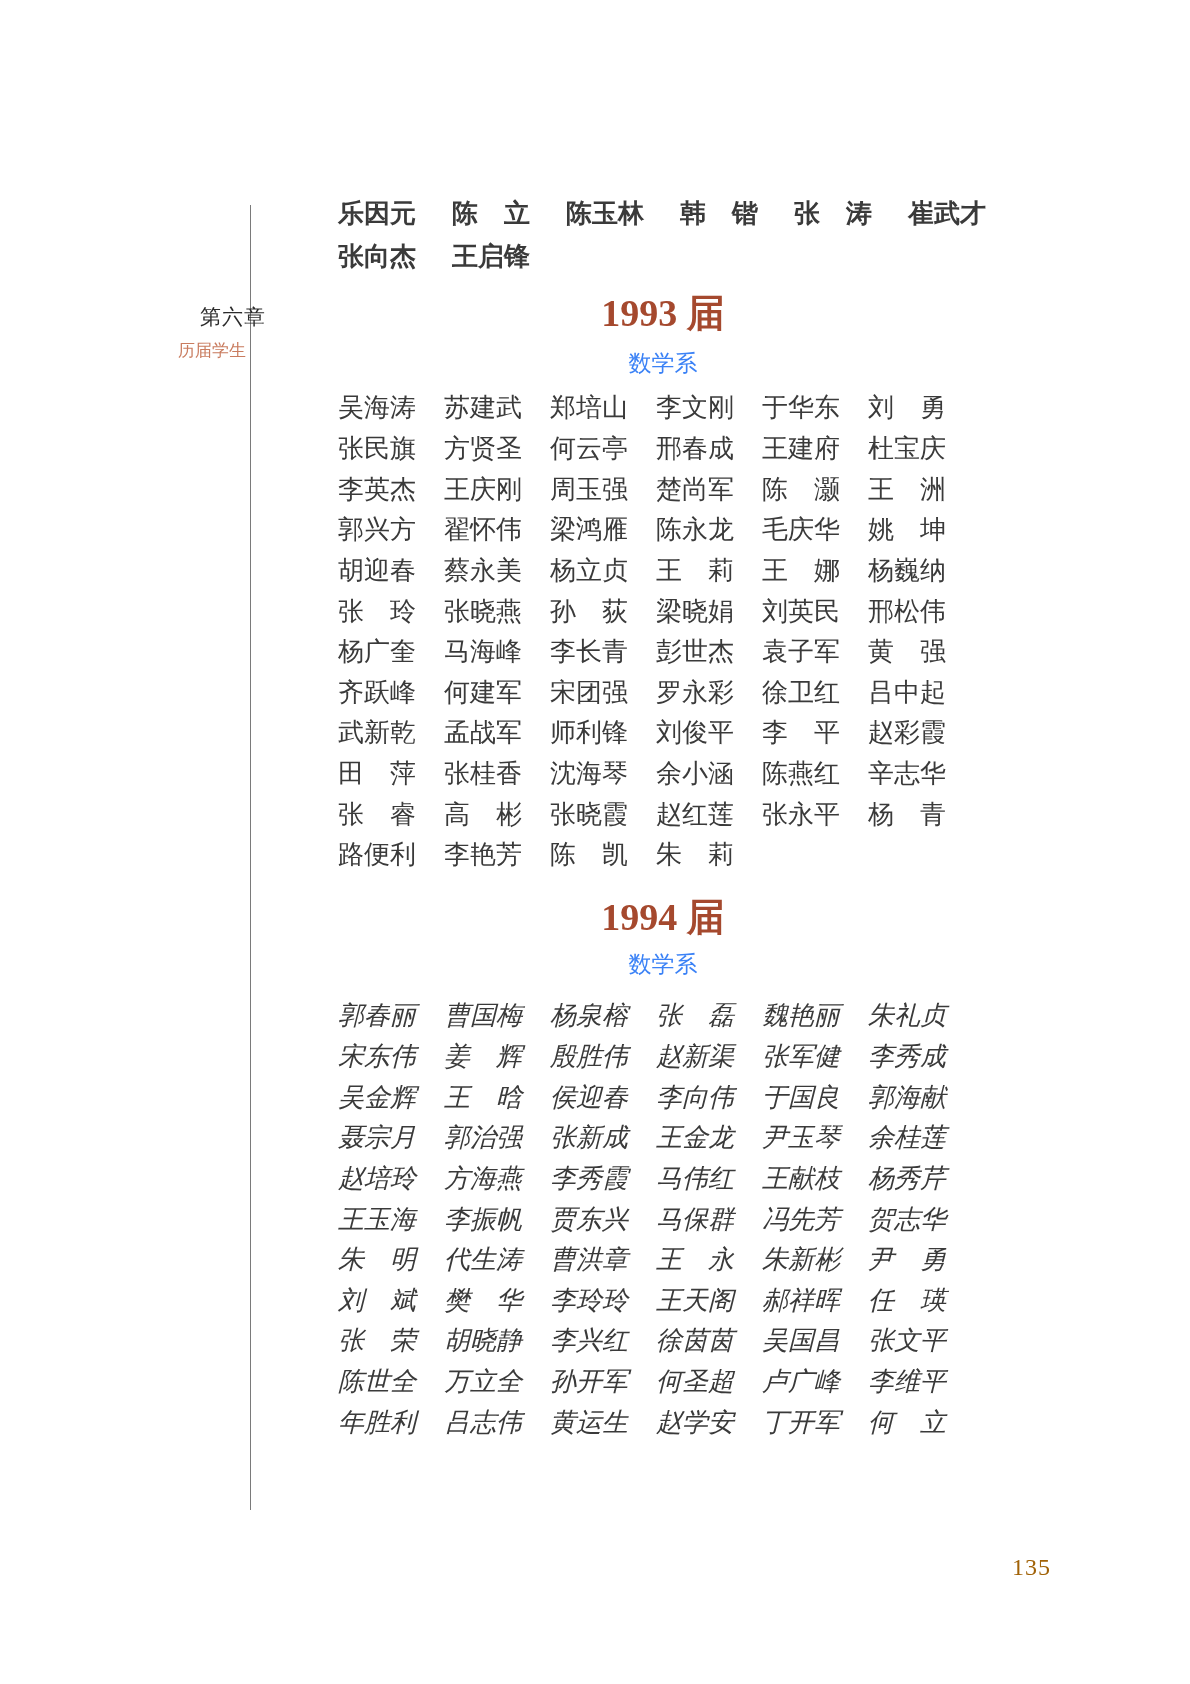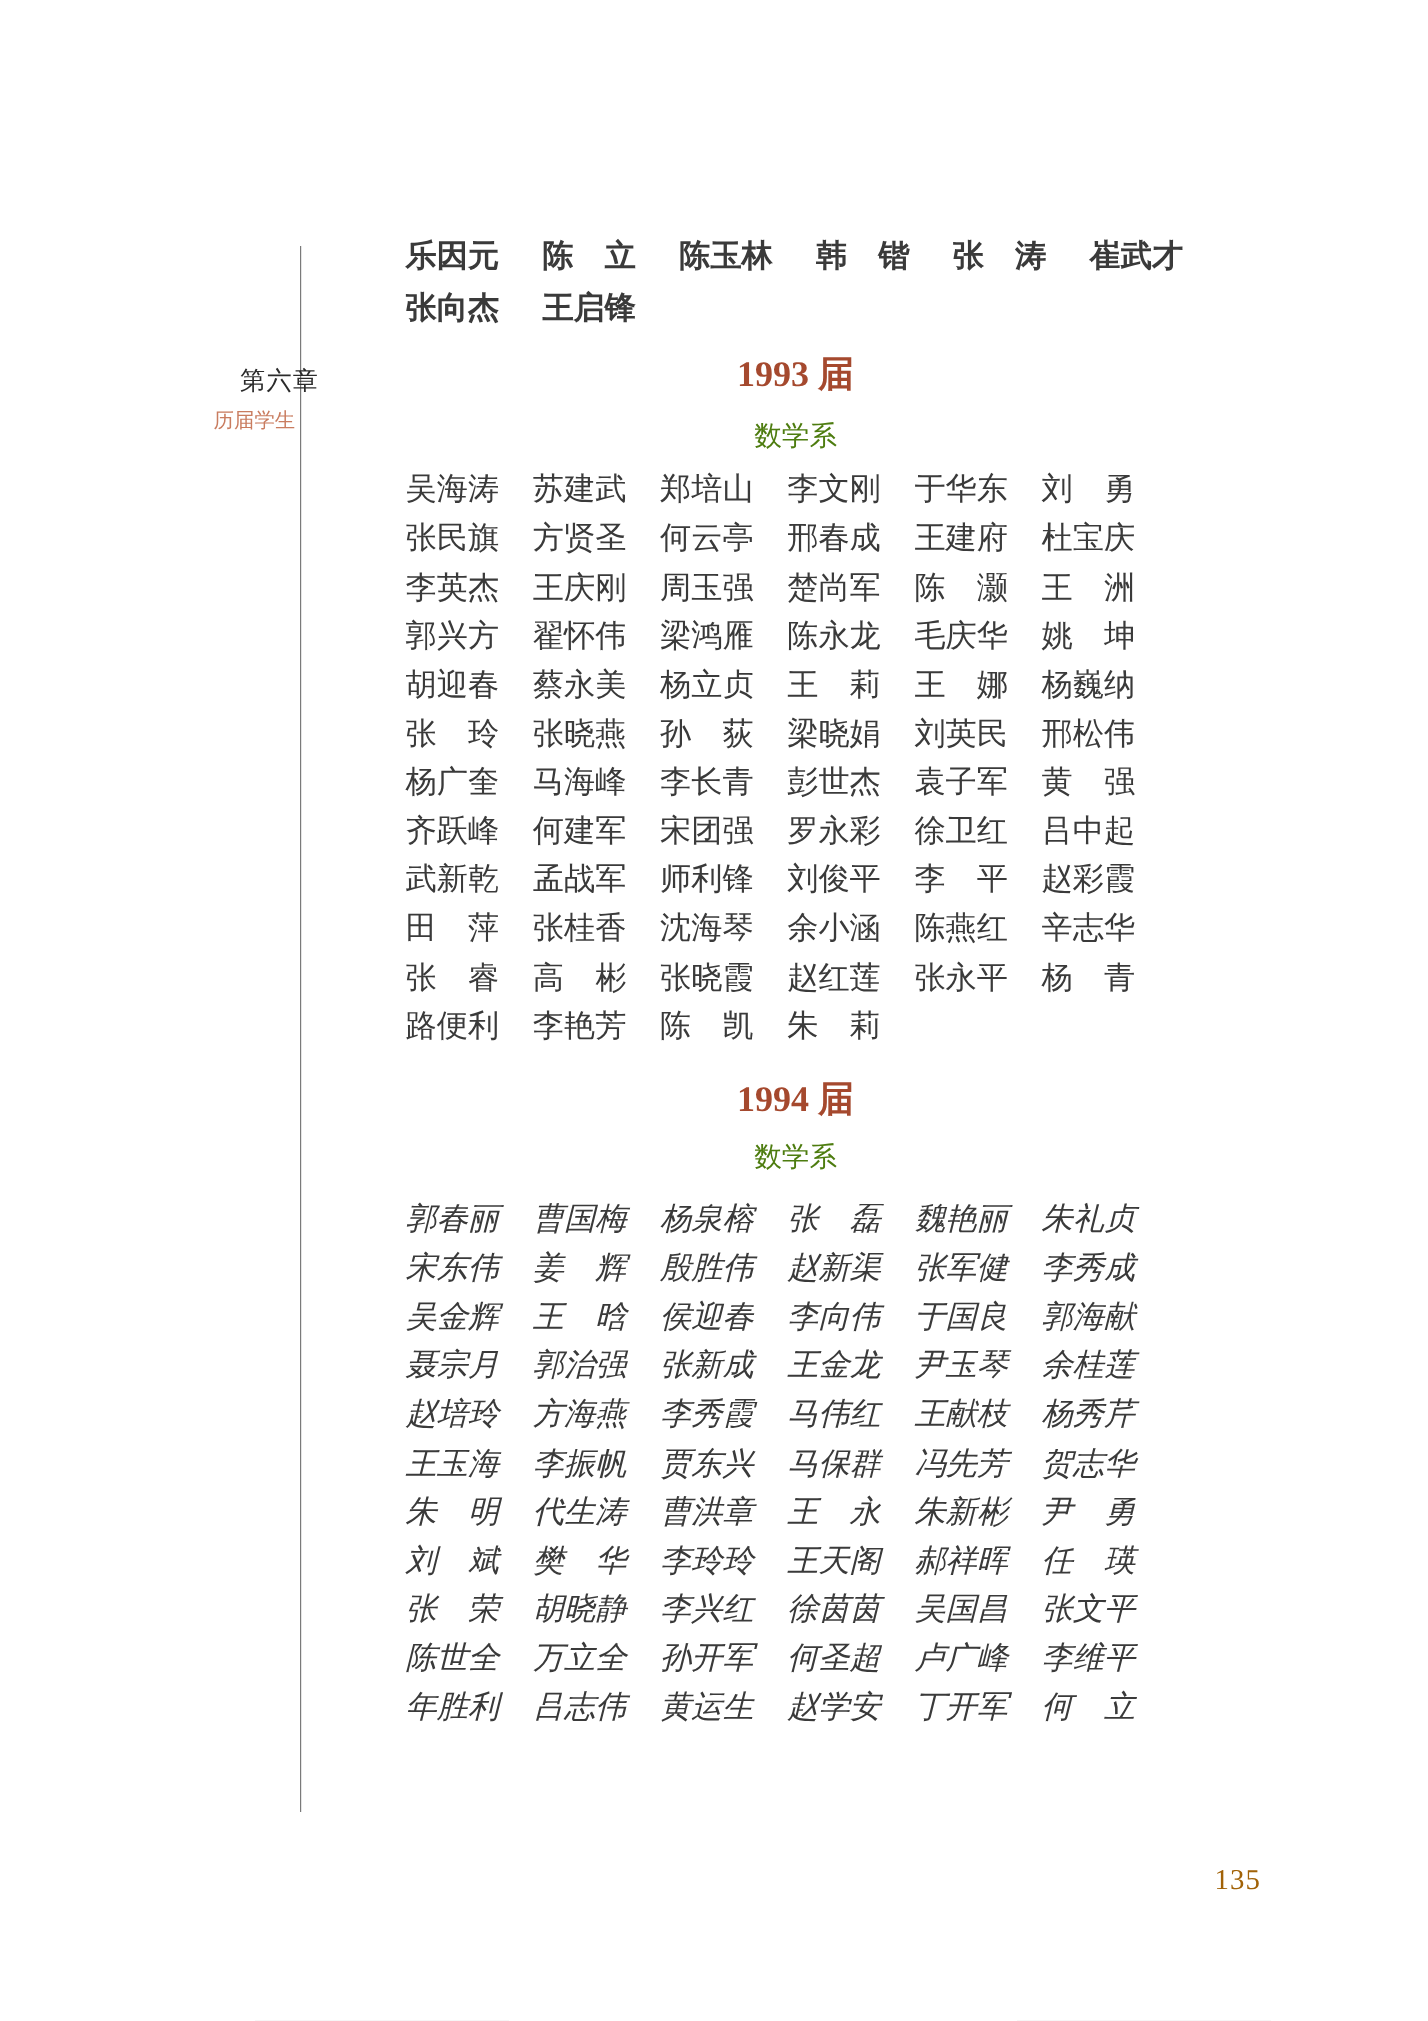--- a/index.html
+++ b/index.html
@@ -25,26 +25,26 @@
   }
   .chapter-sub {
     position:absolute; left:170px; top:339px; width:76px;
     font-size:17px; text-align:right;
     color:var(--sidebar-subtitle,#c97c5f); white-space:nowrap;
   }
   .center-block {
     position:absolute; left:338px; width:650px; text-align:center;
   }
   .year-heading {
-    font-size:30px; font-weight:bold; line-height:36px;
+    font-size:38px; font-weight:bold; line-height:36px;
     color:var(--accent-red,#a5492e);
     font-family:"Liberation Serif","DejaVu Serif",serif;
   }
   .dept-heading {
-    font-size:23px; line-height:26px; color:#4d7c0f;
+    font-size:23px; line-height:26px; color:#3b82f6;
     font-family:"Liberation Sans","DejaVu Sans",sans-serif;
   }
   .grid { position:absolute; left:338px; width:700px; }
   .grid .row { display:flex; gap:36px; align-items:center; }
   .grid-top .row { height:43px; }
   .grid-main .row { height:40.65px;gap:28px; }
   .name {
     display:inline-block; width:78px; font-size:26px; line-height:1;
     color:var(--text,#3a3a3a);
     text-align:justify; text-align-last:justify; white-space:nowrap;

